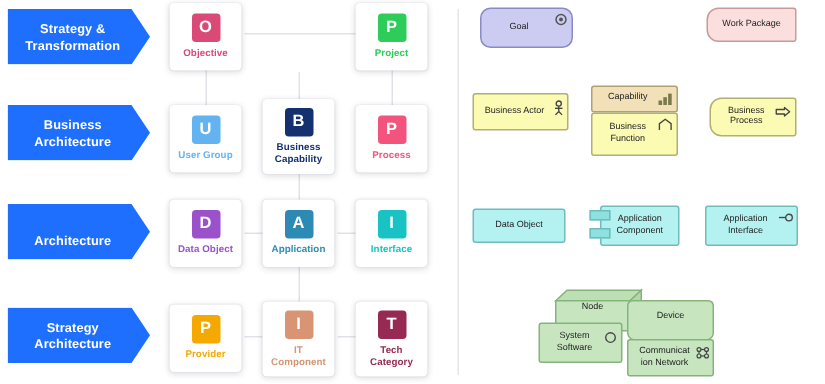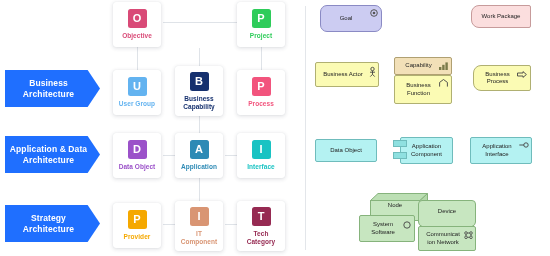--- a/index.html
+++ b/index.html
@@ -93,31 +93,37 @@
     <div class="conn v" style="left:137px;top:46px;height:25px;"></div>
     <div class="conn v" style="left:261px;top:22px;height:49px;"></div>
     <div class="conn v" style="left:199px;top:48px;height:23px;"></div>
     <div class="conn v" style="left:199px;top:113px;height:26px;"></div>
     <div class="conn h" style="left:163px;top:155px;width:36px;"></div>
     <div class="conn h" style="left:225px;top:155px;width:36px;"></div>
     <div class="conn v" style="left:199px;top:178px;height:30px;"></div>
     <div class="conn h" style="left:163px;top:224px;width:36px;"></div>
     <div class="conn h" style="left:225px;top:224px;width:36px;"></div>
 
+    <div class="band-arrow" style="left:5px;top:6px;width:95px;height:37px;">
+      <span>
+        <span>Strategy &amp;</span><br>
+        <span>Transformation</span>
+      </span>
+    </div>
 
     <div class="band-arrow" style="left:5px;top:70px;width:95px;height:37px;">
       <span>
         <span>Business</span><br>
         <span>Architecture</span>
       </span>
     </div>
 
     <div class="band-arrow" style="left:5px;top:136px;width:95px;height:37px;">
       <span>
-        <span>Application &amp; Data</span><br>
+        <br>
         <span>Architecture</span>
       </span>
     </div>
 
     <div class="band-arrow" style="left:5px;top:205px;width:95px;height:37px;">
       <span>
         <span>Strategy</span><br>
         <span>Architecture</span>
       </span>
     </div>

